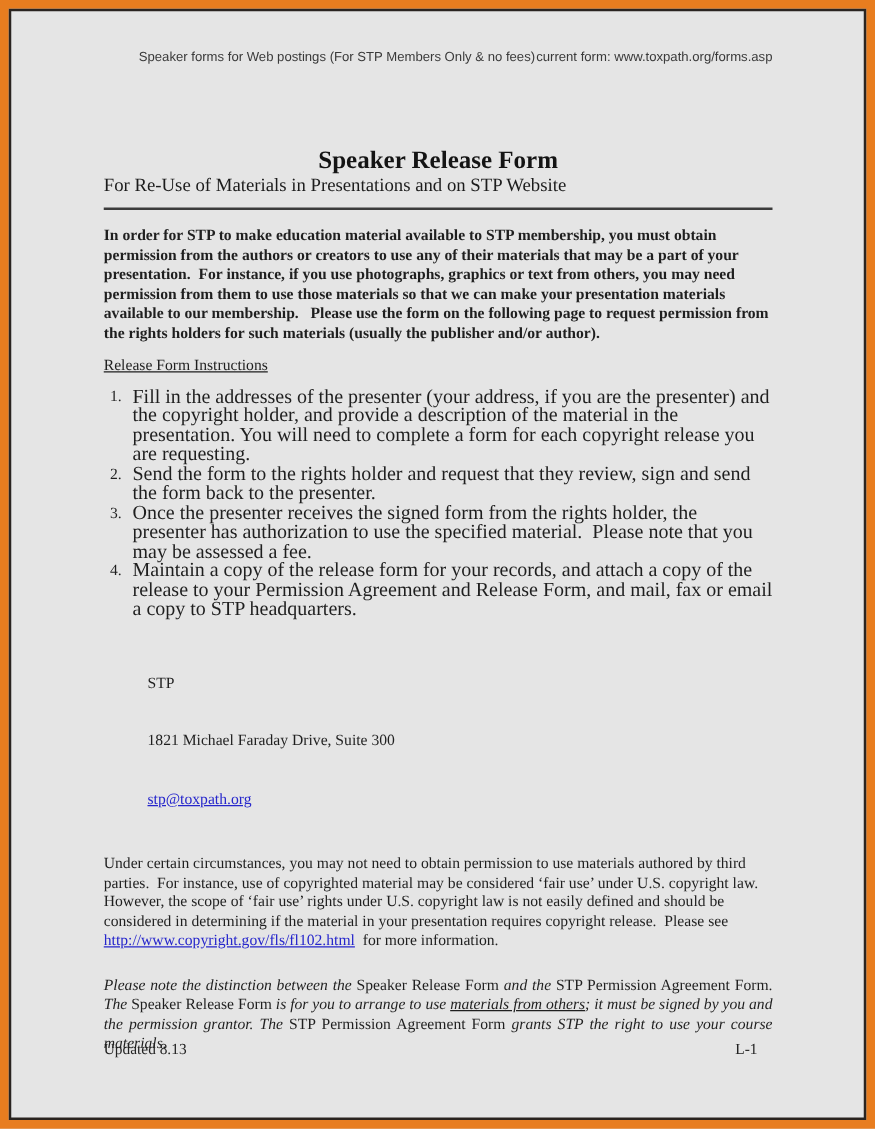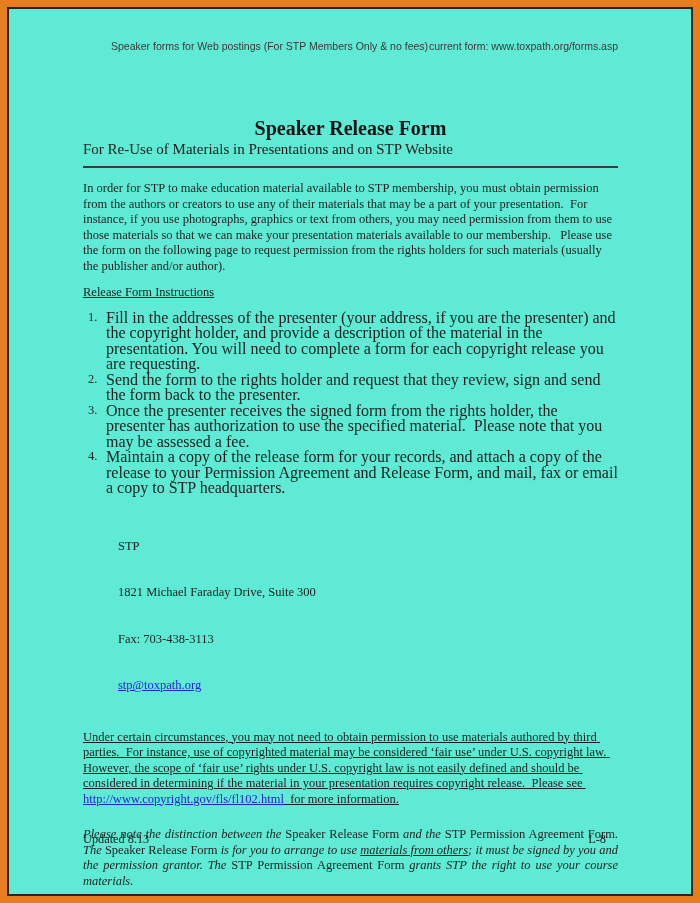--- a/index.html
+++ b/index.html
@@ -11,21 +11,21 @@
   body{
     width:700px;height:903px;
     background:var(--frame);
     font-family:"Liberation Serif","DejaVu Serif",serif;
     color:#1f1f1f;
   }
   .page{
     position:relative;
     width:686px;height:889px;
     margin:7px;
-    background:#5eead4;
+    background:#e5e5e5;
     border:2px solid #2a2420;
     padding:31px 73px 0 74px;
     overflow:hidden;
   }
   .header{
     display:flex;justify-content:space-between;align-items:flex-start;
     font-family:"Liberation Sans","DejaVu Sans",sans-serif;
     font-size:10.5px;line-height:13px;color:#3a3a3a;
     padding-left:28px;
   }
@@ -43,21 +43,21 @@
   .rule{
     margin:8px 0 0 0;border:none;
     border-top:2px solid #3c3c3c;
     height:0;
   }
   .body{
     margin:0;
     font-size:12.5px;line-height:15.5px;
     white-space:pre-wrap;
   }
-  .intro{margin-top:13px;}
+  .intro{margin-top:13px;font-weight:bold;}
   .heading-underline{
     margin-top:11px;
     font-size:12.5px;line-height:15.5px;
     text-decoration:underline;
   }
   .list{margin-top:9px;}
   .li{display:flex;align-items:flex-start;}
   .num{
     flex:0 0 18px;margin-left:5px;
     font-size:12.5px;line-height:15.5px;
@@ -66,21 +66,21 @@
     flex:1;
     font-size:16px;line-height:15.5px;
     white-space:pre-wrap;
   }
   .address{
     margin:12px 0 0 35px;
     font-size:12.5px;line-height:15.5px;
     font-weight:normal;
     white-space:pre-wrap;
   }
-  .fair{margin-top:5px;text-decoration:underline;}
+  .fair{margin-top:5px;}
   a.link{
     color:var(--link);
     text-decoration:underline;
     cursor:pointer;
   }
   .note{
     margin-top:20px;
     font-size:12.5px;line-height:15.5px;
     text-align:justify;
   }
@@ -127,26 +127,25 @@
       </div>
     <div class="li">
         <span class="num">4.</span>
         <span class="li-text">Maintain a copy of the release form for your records, and attach a copy of the release to your Permission Agreement and Release Form, and mail, fax or email a copy to STP headquarters.</span>
       </div>
   </div>
 
   <div class="address">
     <div>STP</div>
     <div>1821 Michael Faraday Drive, Suite 300</div>
-    <div>Fax: 703-438-3113</div>
     <div><a class="link" href="#">stp@toxpath.org</a></div>
   </div>
 
   <p class="body fair"><span>Under certain circumstances, you may not need to obtain permission to use materials authored by third parties.  For instance, use of copyrighted material may be considered ‘fair use’ under U.S. copyright law. However, the scope of ‘fair use’ rights under U.S. copyright law is not easily defined and should be considered in determining if the material in your presentation requires copyright release.  Please see </span><a class="link" href="#">http://www.copyright.gov/fls/fl102.html</a><span>  for more information.</span></p>
 
   <p class="note"><span class="it">Please note the distinction between the </span><span class="rm">Speaker Release Form</span><span class="it"> and the </span><span class="rm">STP Permission Agreement Form.</span><span class="it"> The </span><span class="rm">Speaker Release Form</span><span class="it"> is for you to arrange to use </span><span class="it u">materials from others</span><span class="it">; it must be signed by you and the permission grantor.  The </span><span class="rm">STP Permission Agreement Form</span><span class="it"> grants STP the right to use your course materials.</span></p>
 
   <div class="footer">
     <span>Updated 8.13</span>
-    <span>L-8</span>
+    <span>L-1</span>
   </div>
 
 </div>
 
 </body></html>

